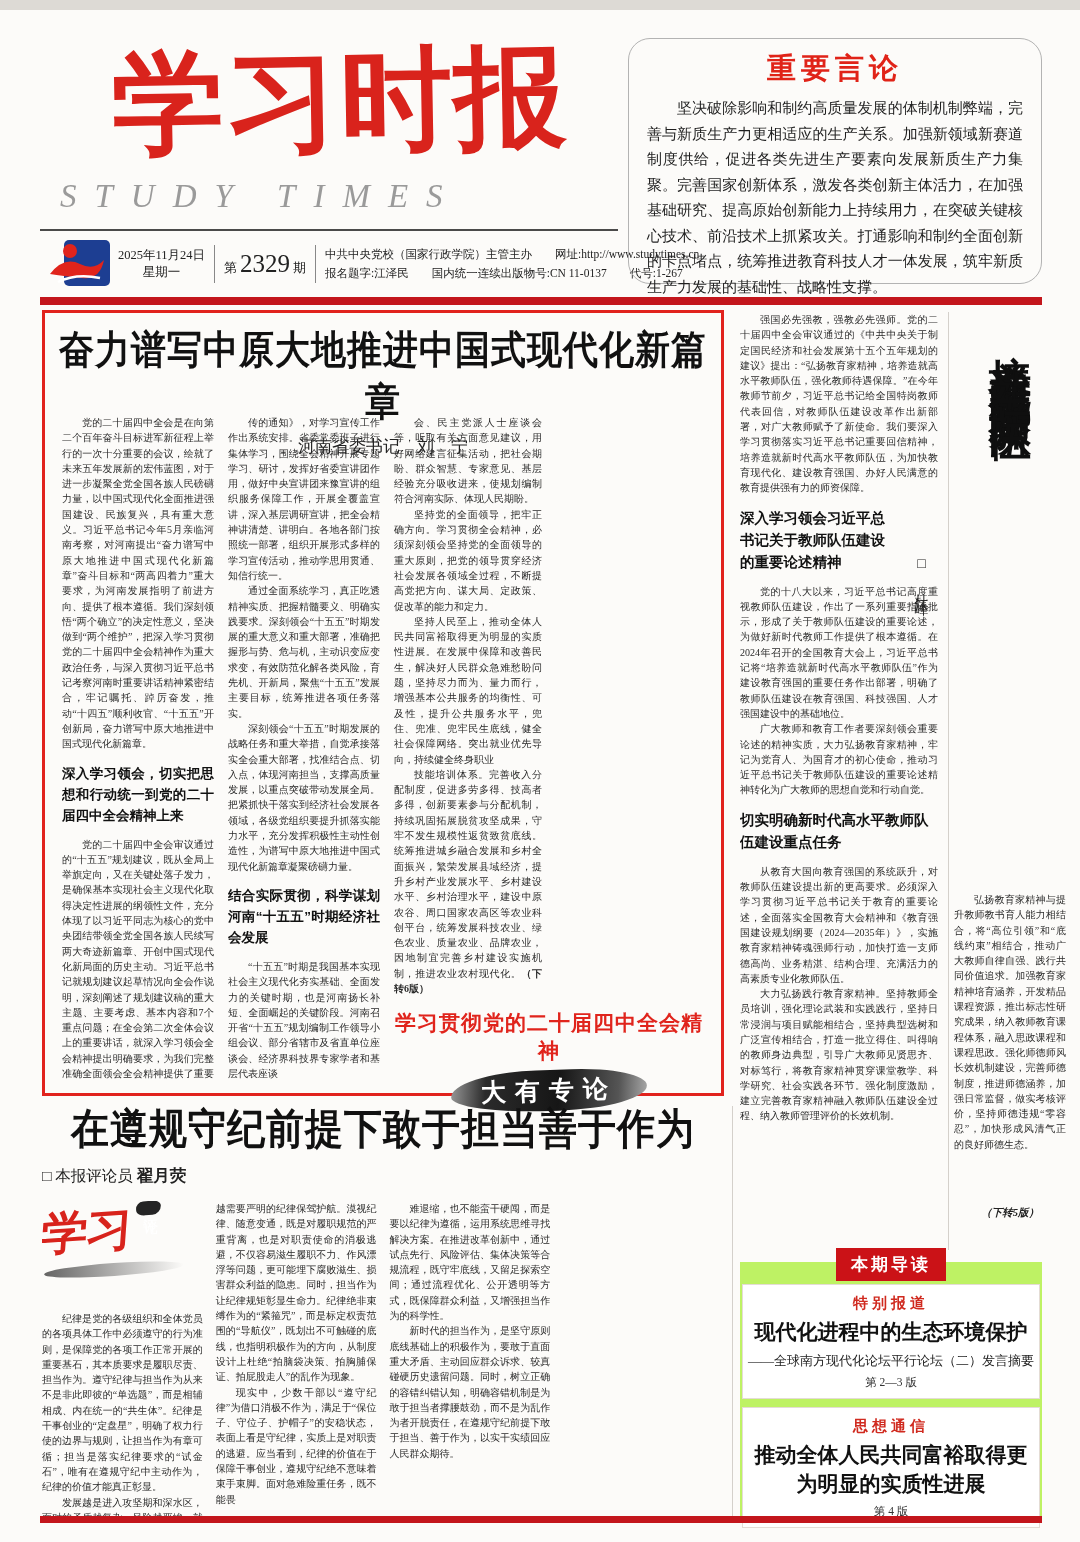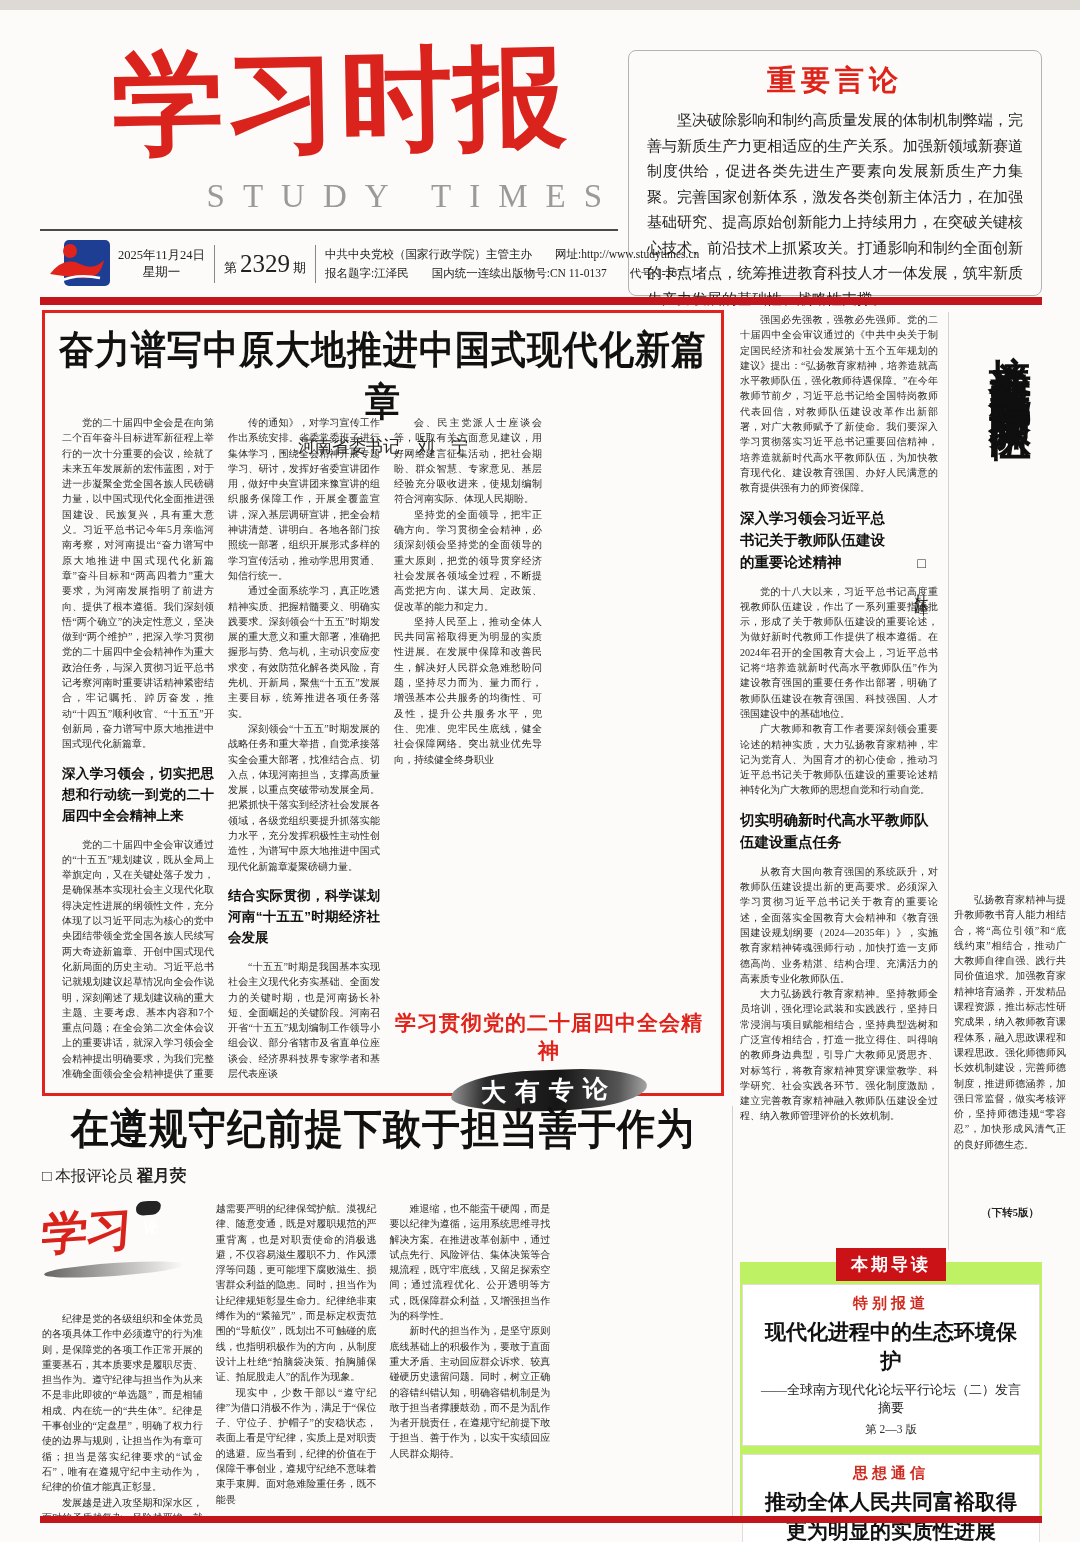--- a/index.html
+++ b/index.html
@@ -3,37 +3,37 @@
 <meta charset="utf-8">
 <style>
   html,body{margin:0;padding:0;background:#dddad5;}
   .page{position:relative;width:1080px;height:1542px;background:#fcfbf9;margin:10px auto;
         font-family:"Liberation Serif",serif;color:#222;overflow:hidden;}
 
   
   .mast-title{position:absolute;left:60px;top:30px;width:560px;text-align:center;
       font-size:112px;line-height:1.1;font-weight:bold;color:#d9231c;
       transform:rotate(-1deg);letter-spacing:2px;}
-  .mast-sub{position:absolute;left:60px;top:168px;width:560px;text-align:right;
-      font-size:33px;letter-spacing:18px;color:#9a9a9a;}
+  .mast-sub{position:absolute;left:60px;top:168px;width:560px;text-align:left;
+      font-size:33px;letter-spacing:18px;color:#9a9a9a;font-style:italic;}
   .mast-rule{position:absolute;left:40px;top:219px;width:578px;border-top:2px solid #4a4a4a;}
   .info-row{position:absolute;left:44px;top:226px;width:580px;height:56px;
       display:flex;align-items:center;}
   .logo{width:66px;height:52px;position:relative;flex:0 0 auto;}
   .logo .blue{position:absolute;right:0;top:2px;width:46px;height:46px;background:#1d3e92;border-radius:5px;}
   .logo svg{position:absolute;left:0;top:0;}
   .dateblock{margin-left:8px;text-align:center;font-size:12.5px;line-height:17px;white-space:nowrap;}
   .vsep{width:1px;height:38px;background:#888;margin:0 9px;flex:0 0 auto;}
   .issue{white-space:nowrap;font-size:13px;}
   .issue b{font-size:25px;font-weight:normal;padding:0 3px;}
   .pubinfo{font-size:11.5px;line-height:19px;white-space:nowrap;}
 
   
-  .quotes{position:absolute;left:628px;top:40px;width:414px;height:246px;box-sizing:border-box;
-      border:1.5px solid #b3b3b3;border-radius:8px;padding:8px 18px;}
+  .quotes{position:absolute;left:628px;top:28px;width:414px;height:246px;box-sizing:border-box;
+      border:1.5px solid #b3b3b3;border-radius:22px;padding:8px 18px;}
   .quotes-title{text-align:center;font-family:"Liberation Sans",sans-serif;font-weight:bold;
       font-size:29px;color:#e02318;letter-spacing:5px;margin:2px 0 7px;}
   .quotes-body{font-size:15px;line-height:25.5px;text-align:justify;text-indent:2em;color:#1f1f1f;}
 
   .rule-red{position:absolute;left:40px;width:1002px;height:8px;background:#c3161c;}
   .rule-top{top:287px;} .rule-bottom{top:1506px;height:7px;}
 
   
   .main-box{position:absolute;left:42px;top:300px;width:682px;height:786px;box-sizing:border-box;
       border:3.5px solid #e1231d;}
@@ -65,21 +65,21 @@
   .ttext{font-size:10px;line-height:15.3px;text-align:justify;text-indent:2em;margin:0;color:#2a2a2a;}
   .tsub{font-weight:bold;font-size:14.5px;line-height:22px;margin:11px 0;color:#111;}
   .tsub.first{width:156px;}
   .tbyline{position:absolute;left:912px;top:546px;writing-mode:vertical-rl;font-size:14px;
       letter-spacing:4px;color:#222;}
   .tright{position:absolute;left:954px;top:312px;width:112px;height:930px;}
   .thead-wrap{height:558px;display:flex;justify-content:center;}
   .thead{writing-mode:vertical-rl;font-size:42px;font-weight:900;letter-spacing:5px;color:#0f0f0f;}
   .tright-text{margin-top:12px;height:308px;overflow:hidden;font-size:10px;line-height:15.3px;
       text-align:justify;text-indent:2em;color:#2a2a2a;}
-  .tright-jump{margin-top:6px;text-align:center;font-size:10.5px;font-weight:bold;}
+  .tright-jump{margin-top:6px;text-align:center;font-size:10.5px;font-weight:bold;font-style:italic;}
 
   
   .comm{position:absolute;left:42px;top:1094px;width:682px;}
   .comm-headline{text-align:center;font-size:38px;font-weight:900;letter-spacing:1px;
       color:#111;transform:scaleY(1.1);}
   .comm-byline{margin-top:10px;text-align:left;font-size:15.5px;}
   .comm-byline b{font-size:16.5px;}
   .c-body{margin-top:14px;height:336px;columns:4;column-gap:13px;column-fill:auto;overflow:hidden;}
   .c-body p{font-size:10px;line-height:15.3px;text-align:justify;text-indent:2em;margin:0;color:#2a2a2a;}
   .comm-logo{height:104px;position:relative;margin-bottom:6px;}
@@ -92,21 +92,21 @@
       background:linear-gradient(90deg,rgba(50,50,50,.75),rgba(130,130,130,.25) 80%,rgba(160,160,160,0));
       border-radius:50%;transform:rotate(-4deg);}
 
   
   .digest{position:absolute;left:740px;top:1252px;width:302px;height:254px;background:#bef264;
       padding-top:2px;box-sizing:border-box;}
   .digest-tab{position:absolute;left:50%;transform:translateX(-50%);top:-14px;background:#cb1217;
       color:#fff;font-family:"Liberation Sans",sans-serif;font-weight:bold;font-size:17px;
       letter-spacing:3px;padding:5px 15px;}
   .dcard{background:#fff;border:1px solid #e4dcd5;margin:20px 2px 8px;text-align:center;
-      padding:9px 18px 8px;}
+      padding:9px 5px 8px;}
   .dcard + .dcard{margin-top:0;}
   .dsection{font-size:15px;color:#d02a1f;letter-spacing:4px;font-weight:bold;}
   .dtitle{font-size:21px;font-weight:900;margin-top:5px;line-height:29px;color:#111;}
   .dsubtitle{font-size:13px;margin-top:5px;color:#222;text-align:center;}
   .dpage{font-size:11.5px;margin-top:5px;color:#333;}
 </style>
 </head>
 <body>
 
 <div class="page">
@@ -161,20 +161,21 @@
         <p class="mtext">通过全面系统学习，真正吃透精神实质、把握精髓要义、明确实践要求。深刻领会“十五五”时期发展的重大意义和重大部署，准确把握形与势、危与机，主动识变应变求变，有效防范化解各类风险，育先机、开新局，聚焦“十五五”发展主要目标，统筹推进各项任务落实。</p>
         <p class="mtext">深刻领会“十五五”时期发展的战略任务和重大举措，自觉承接落实全会重大部署，找准结合点、切入点，体现河南担当，支撑高质量发展，以重点突破带动发展全局。把紧抓快干落实到经济社会发展各领域，各级党组织要提升抓落实能力水平，充分发挥积极性主动性创造性，为谱写中原大地推进中国式现代化新篇章凝聚磅礴力量。</p>
         <div class="msub">结合实际贯彻，科学谋划河南“十五五”时期经济社会发展</div>
         <p class="mtext">“十五五”时期是我国基本实现社会主义现代化夯实基础、全面发力的关键时期，也是河南扬长补短、全面崛起的关键阶段。河南召开省“十五五”规划编制工作领导小组会议、部分省辖市及省直单位座谈会、经济界科技界专家学者和基层代表座谈</p>
       </div>
       <div class="mright">
         <div class="m2col">
           <p class="mtext">会、民主党派人士座谈会等，听取有关方面意见建议，用好网络建言征集活动，把社会期盼、群众智慧、专家意见、基层经验充分吸收进来，使规划编制符合河南实际、体现人民期盼。</p>
           <p class="mtext">坚持党的全面领导，把牢正确方向。学习贯彻全会精神，必须深刻领会坚持党的全面领导的重大原则，把党的领导贯穿经济社会发展各领域全过程，不断提高党把方向、谋大局、定政策、促改革的能力和定力。</p>
           <p class="mtext">坚持人民至上，推动全体人民共同富裕取得更为明显的实质性进展。在发展中保障和改善民生，解决好人民群众急难愁盼问题，坚持尽力而为、量力而行，增强基本公共服务的均衡性、可及性，提升公共服务水平，兜住、兜准、兜牢民生底线，健全社会保障网络。突出就业优先导向，持续健全终身职业</p>
+          <p class="mtext"><span>技能培训体系。完善收入分配制度，促进多劳多得、技高者多得，创新要素参与分配机制，持续巩固拓展脱贫攻坚成果，守牢不发生规模性返贫致贫底线。统筹推进城乡融合发展和乡村全面振兴，繁荣发展县域经济，提升乡村产业发展水平、乡村建设水平、乡村治理水平，建设中原农谷、周口国家农高区等农业科创平台，统筹发展科技农业、绿色农业、质量农业、品牌农业，因地制宜完善乡村建设实施机制，推进农业农村现代化。</span><span class="jump">（下转6版）</span></p>
         </div>
         <div class="mbanner">
           <div class="bl1">学习贯彻党的二十届四中全会精神</div>
           <span class="brush">大有专论</span>
         </div>
       </div>
     </div>
   </div>
 
   <div class="vline vline-a"></div>

